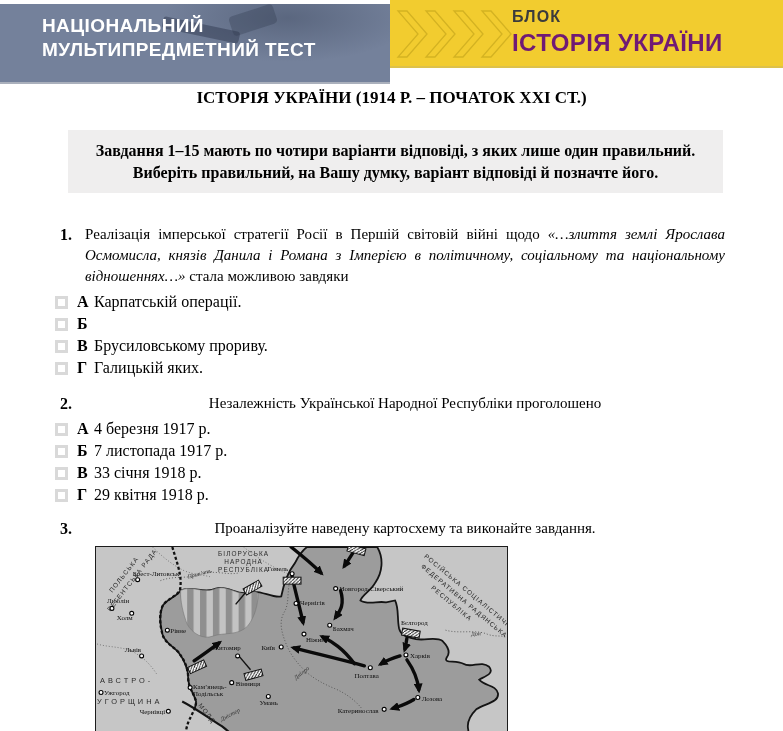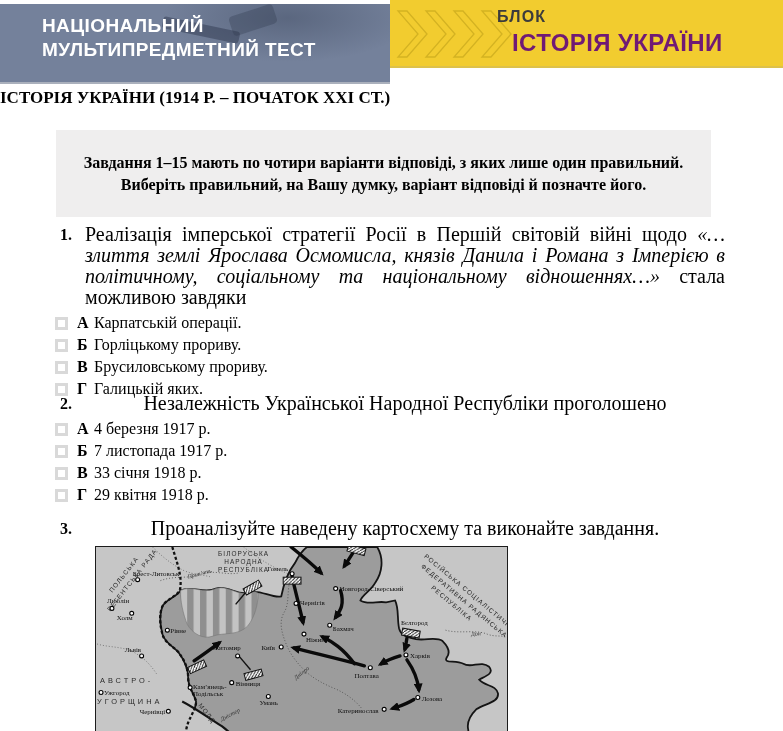--- a/index.html
+++ b/index.html
@@ -15,36 +15,36 @@
              background:radial-gradient(ellipse at 55% 40%, rgba(25,35,55,.28), rgba(25,35,55,0) 65%)}
   .pencil{position:absolute;left:162px;top:20px;width:78px;height:12px;background:rgba(42,52,74,.45);
           transform:rotate(12deg);border-radius:3px}
   .pencil2{position:absolute;left:230px;top:6px;width:46px;height:20px;background:rgba(42,52,74,.30);
           transform:rotate(-18deg);border-radius:4px}
   .hdr-left-text{position:absolute;left:42px;top:10px;color:#fff;font-family:"Liberation Sans",sans-serif;
                  font-size:19px;line-height:24px;font-weight:600;letter-spacing:.4px;white-space:nowrap}
   .hdr-right{position:absolute;left:390px;top:0;width:393px;height:68px;background:#f2cc2f;
              border-bottom:2px solid #ddc14a;overflow:hidden}
   .chevrons{position:absolute;left:4px;top:5px}
-  .block-label{position:absolute;left:107px;top:8px;font-family:"Liberation Sans",sans-serif;
+  .block-label{position:absolute;left:122px;top:8px;font-family:"Liberation Sans",sans-serif;
                font-size:16px;font-weight:600;color:#3c3c3c;letter-spacing:1.2px}
   .block-title{position:absolute;left:122px;top:29px;font-family:"Liberation Sans",sans-serif;
                font-size:24px;font-weight:700;color:#701a75;letter-spacing:.4px;white-space:nowrap}
 
   
-  .title{position:absolute;top:88px;left:0;width:783px;margin:0;
+  .title{position:absolute;top:88px;left:0;width:783px;margin:0;text-align:center;
          font-size:17px;font-weight:700}
-  .instructions{position:absolute;top:130px;left:56px;width:655px;background:#efeeee;
-                font-weight:700;font-size:16px;line-height:21.5px;text-align:center;padding:22px 24px}
+  .instructions{position:absolute;top:130px;left:68px;width:655px;background:#efeeee;
+                font-weight:700;font-size:16px;line-height:21.5px;text-align:center;padding:10px 24px}
 
   .q{position:absolute;left:60px;width:668px;display:flex}
   .q1{top:224px}.q2{top:393px}.q3{top:518px}
   .qnum{width:25px;flex:none;font-weight:700;font-size:16px;line-height:21px}
   .qbody{width:640px}
-  .qtext{margin:0;font-size:20px;line-height:21px;text-align:justify}
+  .qtext{margin:0;font-size:15px;line-height:21px;text-align:justify}
   .q2 .qtext,.q3 .qtext{text-align:center}
   .opts{margin-top:4px}
   .opt{display:flex;align-items:center;height:22px}
   .cb{width:13px;height:13px;border:3px solid #d9d9d9;background:#fff;margin-left:-30px;margin-right:9px;flex:none}
   .letter{font-weight:700;width:17px;flex:none;font-size:16px}
   .otext{font-size:16px;white-space:nowrap}
 
   .map-wrap{margin:7px 0 0 10px;width:413px}
   svg.map{display:block;background:#c6c6c6;border:1.6px solid #1c1c1c}
   .city{font-family:"Liberation Serif",serif;font-size:7px;fill:#101010}
@@ -88,21 +88,20 @@
       <p class="qtext"><span>Реалізація імперської стратегії Росії в Першій світовій війні щодо </span><em>«…злиття землі Ярослава Осмомисла, князів Данила і Романа з Імперією в політичному, соціальному та національному відношеннях…»</em><span> стала можливою завдяки</span></p>
       <div class="opts">
         <div class="opt">
           <span class="cb"></span>
           <span class="letter">А</span>
           <span class="otext">Карпатській операції.</span>
         </div>
         <div class="opt">
           <span class="cb"></span>
           <span class="letter">Б</span>
-          <span class="otext">Горліцькому прориву.</span>
         </div>
         <div class="opt">
           <span class="cb"></span>
           <span class="letter">В</span>
           <span class="otext">Брусиловському прориву.</span>
         </div>
         <div class="opt">
           <span class="cb"></span>
           <span class="letter">Г</span>
           <span class="otext">Галицькій яких.</span>

